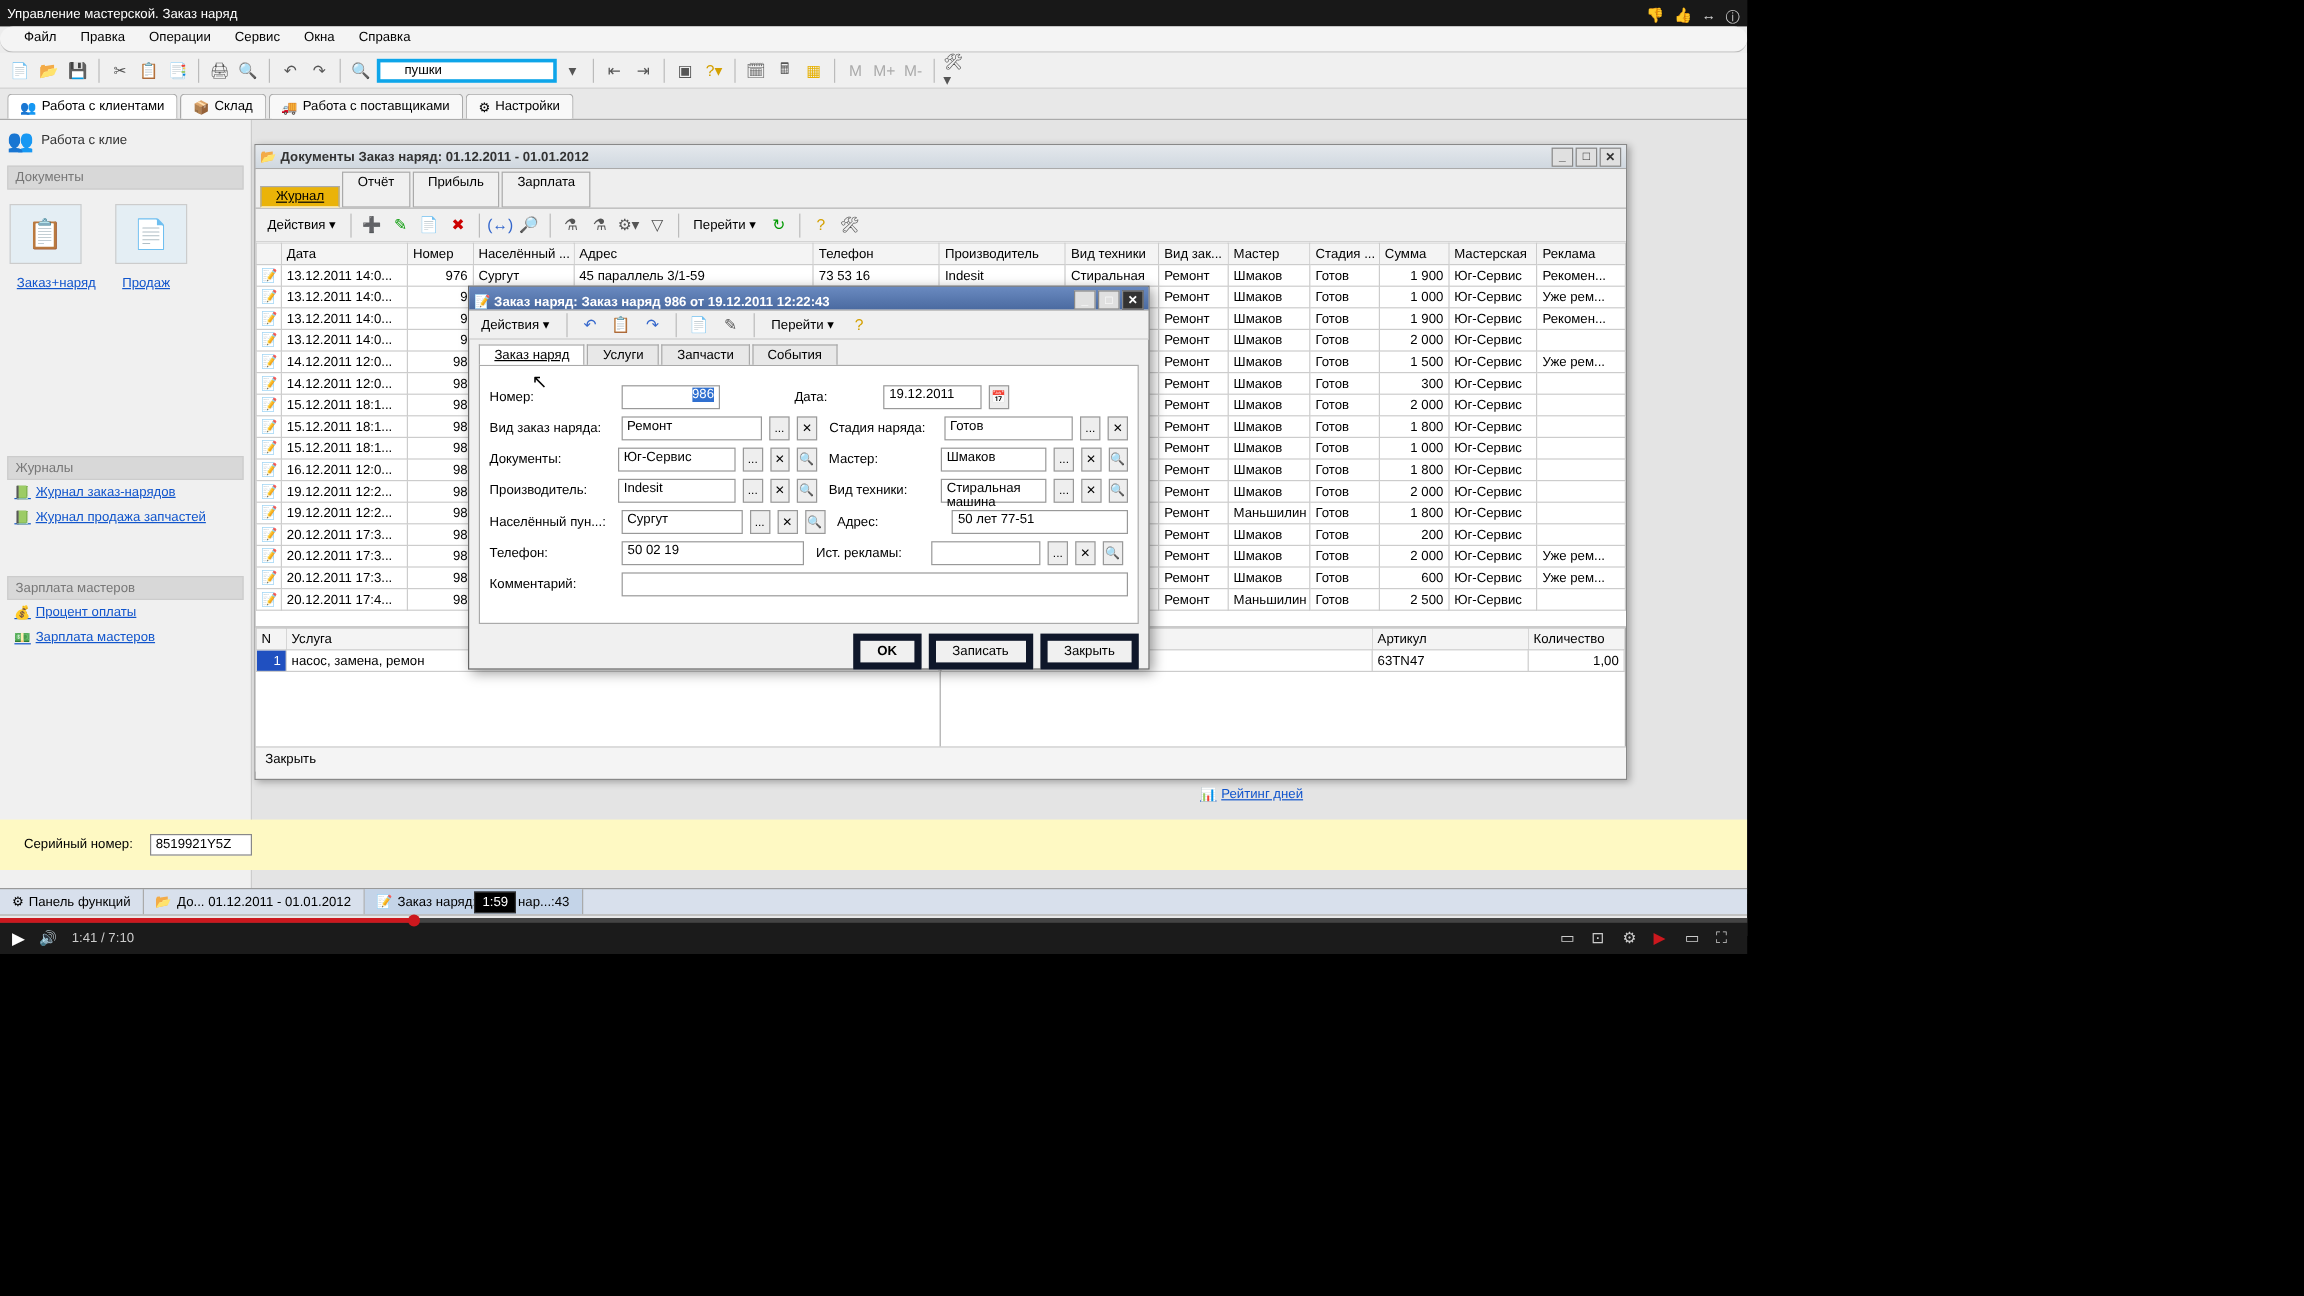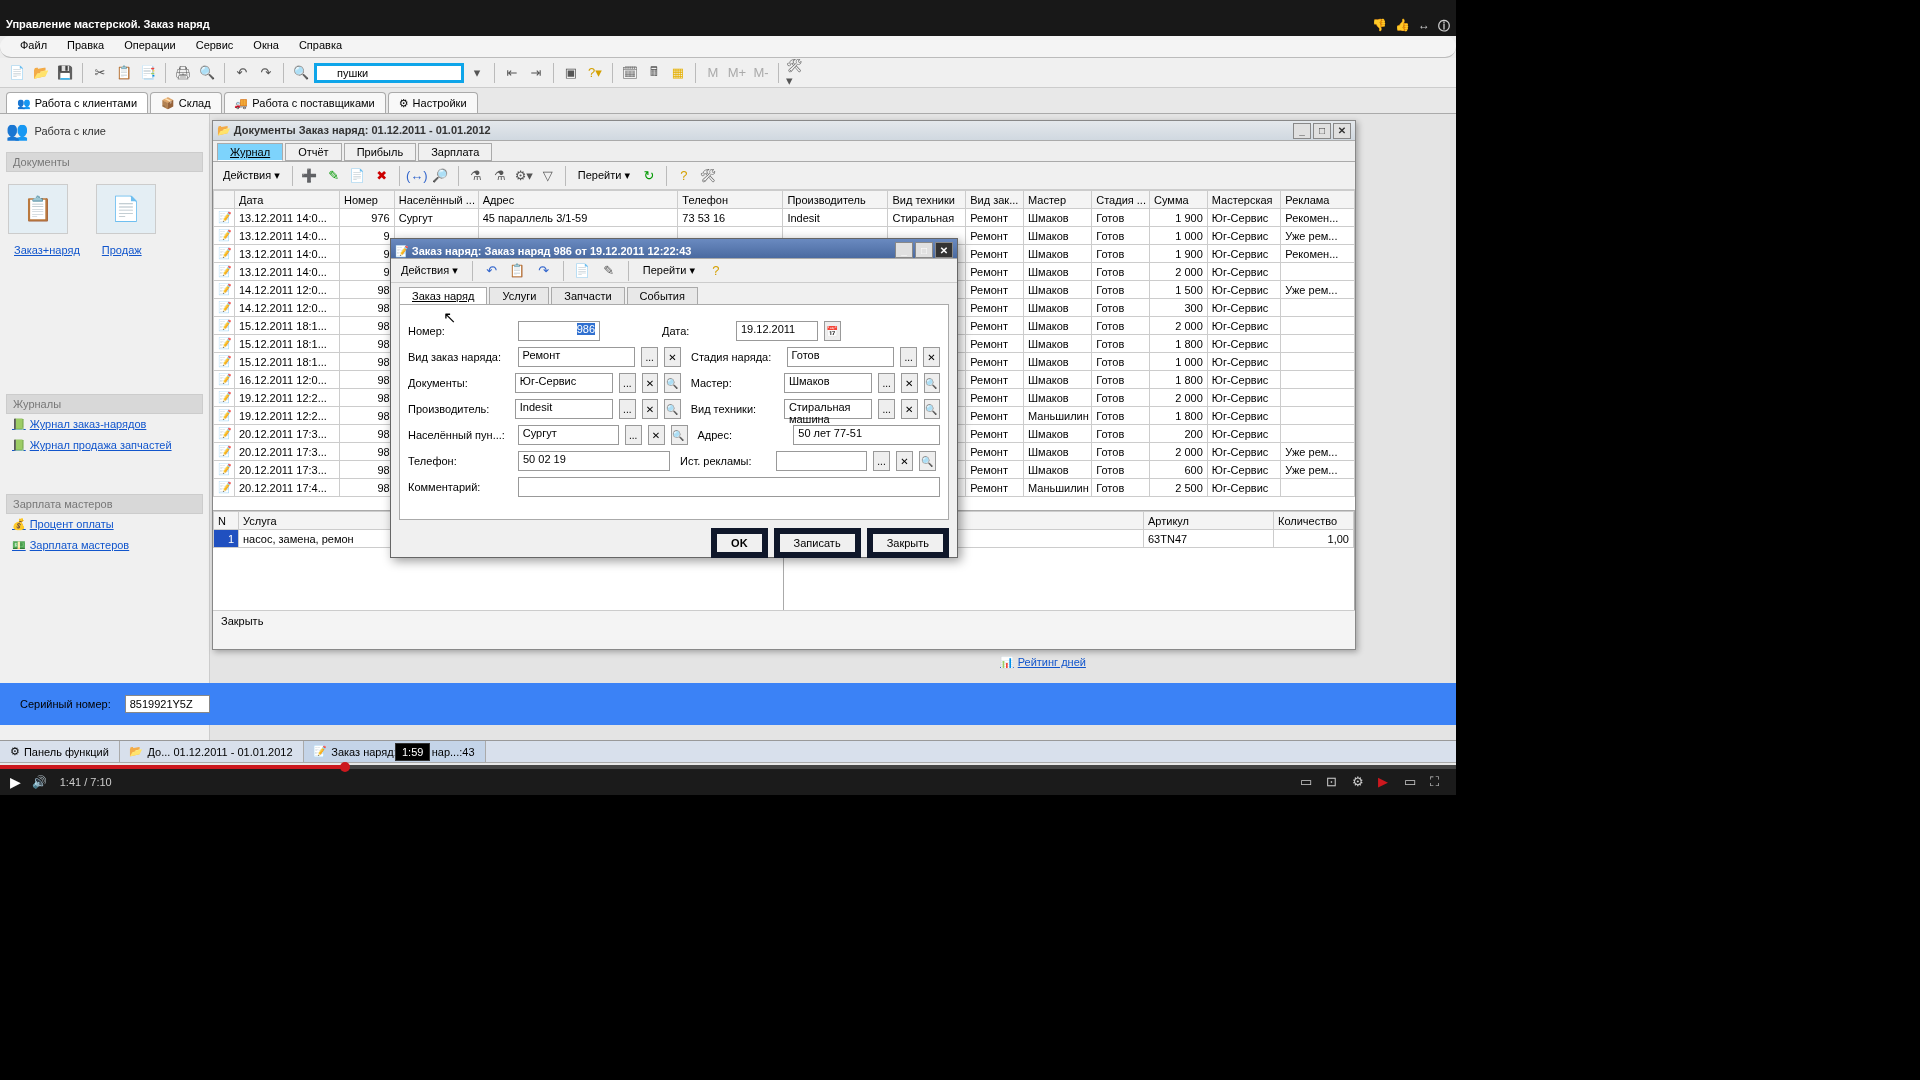--- a/index.html
+++ b/index.html
@@ -1,19 +1,19 @@
 <!DOCTYPE html>
 <html><head>
 <meta charset="utf-8">
 <style>
 * { box-sizing: border-box; margin: 0; padding: 0; font-family: Arial, sans-serif; font-size: 11px; }
 body { background: #000; width: 1920px; height: 1080px; overflow: hidden; position: relative; }
 .video-area { position: absolute; top: 0; left: 0; width: 1456px; height: 795px; background: #000; }
 .app-window { position: absolute; top: 0; left: 0; width: 1456px; height: 780px; background: #ececec; }
-.app-titlebar { background: #181818; color: #fff; height: 22px; padding: 18px 6px; font-size: 11px; display: flex; justify-content: space-between; font-weight: bold; }
+.app-titlebar { background: #181818; color: #fff; height: 22px; padding: 6px 6px; font-size: 11px; display: flex; justify-content: space-between; }
 .title-icons { display: flex; gap: 8px; }
 .title-icons span { color: #ccc; font-size: 12px; }
 .menubar { background: #f4f4f4; border-bottom: 1px solid #bbb; height: 22px; display: flex; padding: 0 10px; border-radius: 11px; }
 .menubar div { padding: 3px 10px; cursor: default; }
 .toolbar { background: #f0f0f0; border-bottom: 1px solid #ccc; height: 30px; display: flex; align-items: center; padding: 0 6px; gap: 2px; }
 .tb-btn { width: 22px; height: 22px; border: 1px solid transparent; display: flex; align-items: center; justify-content: center; font-size: 13px; color: #555; }
 .tb-sep { width: 1px; height: 20px; background: #bbb; margin: 0 4px; }
 .tb-search { width: 150px; height: 20px; border: 3px solid #0ea5e9; padding: 0 20px; background: #fff; }
 .main-tabs { display: flex; background: #e8e8e8; border-bottom: 1px solid #aaa; padding: 4px 6px 0; height: 26px; }
 .main-tab { background: #f8f8f8; border: 1px solid #aaa; border-bottom: none; padding: 3px 10px; margin-right: 2px; display: flex; align-items: center; gap: 4px; border-radius: 4px 4px 0 0; }
@@ -23,30 +23,30 @@
 .side-title { font-size: 18px; color: #333; display: flex; align-items: center; gap: 6px; margin-bottom: 10px; }
 .side-head { background: #d8d8d8; color: #777; padding: 3px 6px; font-size: 11px; margin-top: 8px; border: 1px solid #ccc; }
 .side-link { color: #1155cc; text-decoration: underline; cursor: pointer; padding: 4px 6px; display: flex; gap: 4px; }
 .side-icon-box { width: 60px; height: 50px; background: #e4eef4; border: 1px solid #ccc; display: flex; align-items: center; justify-content: center; font-size: 24px; margin: 6px 0; }
 .docs-window { position: absolute; left: 212px; top: 120px; width: 1144px; height: 530px; background: #f4f4f4; border: 1px solid #888; box-shadow: 2px 2px 6px rgba(0,0,0,0.3); z-index: 5; }
 .win-title { background: linear-gradient(#e4e8ec, #d0d8e0); border-bottom: 1px solid #aaa; height: 20px; display: flex; justify-content: space-between; align-items: center; padding: 0 4px; font-size: 12px; font-weight: bold; color: #333; }
 .win-controls { display: flex; gap: 2px; }
 .win-ctrl { width: 18px; height: 16px; border: 1px solid #888; background: #e0e0e0; display: flex; align-items: center; justify-content: center; font-size: 10px; cursor: pointer; }
 .doc-tabs { display: flex; background: #eee; padding: 2px 4px 0; border-bottom: 1px solid #aaa; }
 .doc-tab { padding: 2px 12px; border: 1px solid #aaa; margin-right: 2px; background: #f0f0f0; cursor: pointer; }
-.doc-tab.active { background: #7dd3fc; border-bottom: 1px solid #fff; text-decoration: underline; }
+.doc-tab.active { background: #eab308; border-bottom: 1px solid #fff; text-decoration: underline; margin-top: 12px; }
 .doc-toolbar { display: flex; align-items: center; height: 28px; background: #f0f0f0; border-bottom: 1px solid #ccc; padding: 0 4px; gap: 2px; }
 .doc-grid { overflow: auto; height: 320px; background: #fff; }
 table { width: 100%; border-collapse: collapse; table-layout: fixed; }
 th, td { border: 1px solid #ccc; padding: 1px 4px; font-size: 11px; text-align: left; white-space: nowrap; overflow: hidden; height: 18px; }
 th { background: #f4f4f4; font-weight: normal; position: sticky; top: 0; }
 .grid-below { display: flex; height: 100px; background: #fff; border-top: 1px solid #aaa; }
 .grid-half { flex: 1; border-right: 1px solid #aaa; overflow: auto; }
 .footer-link { background: #f4f4f4; border-top: 1px solid #ccc; padding: 4px 8px; }
-.serial-row { display: flex; align-items: center; gap: 14px; padding: 12px 20px; background: #3b82f6; }
+.serial-row { display: flex; align-items: center; gap: 14px; padding: 12px 20px; background: #fef9c3; }
 .serial-input { width: 85px; border: 1px solid #888; padding: 2px 4px; background: #fff; }
 .taskbar { position: absolute; bottom: 15px; left: 0; width: 1456px; height: 22px; background: #d8e0ec; display: flex; border-top: 1px solid #999; }
 .task-btn { padding: 2px 10px; border-right: 1px solid #aaa; display: flex; align-items: center; gap: 4px; }
 .task-btn.active { background: #c4d4e8; }
 .status-bar { position: absolute; bottom: 0; left: 0; width: 1456px; height: 18px; background: #e8e8e8; border-top: 1px solid #aaa; display: flex; justify-content: space-between; padding: 1px 8px; font-size: 10px; }
 .modal { position: absolute; left: 390px; top: 238px; width: 568px; height: 320px; background: #f0f0f0; border: 1px solid #666; box-shadow: 3px 3px 10px rgba(0,0,0,0.4); z-index: 10; }
 .modal .win-title { background: linear-gradient(#6a8ac0, #4a6aa0); color: #fff; align-items: flex-end; }
 .modal-toolbar { display: flex; align-items: center; height: 24px; background: #f0f0f0; border-bottom: 1px solid #ccc; padding: 0 4px; gap: 4px; }
 .modal-tabs { display: flex; padding: 4px 8px 0; }
 .modal-tab { padding: 2px 12px; border: 1px solid #aaa; border-bottom: none; margin-right: 2px; background: #e8e8e8; cursor: pointer; }

